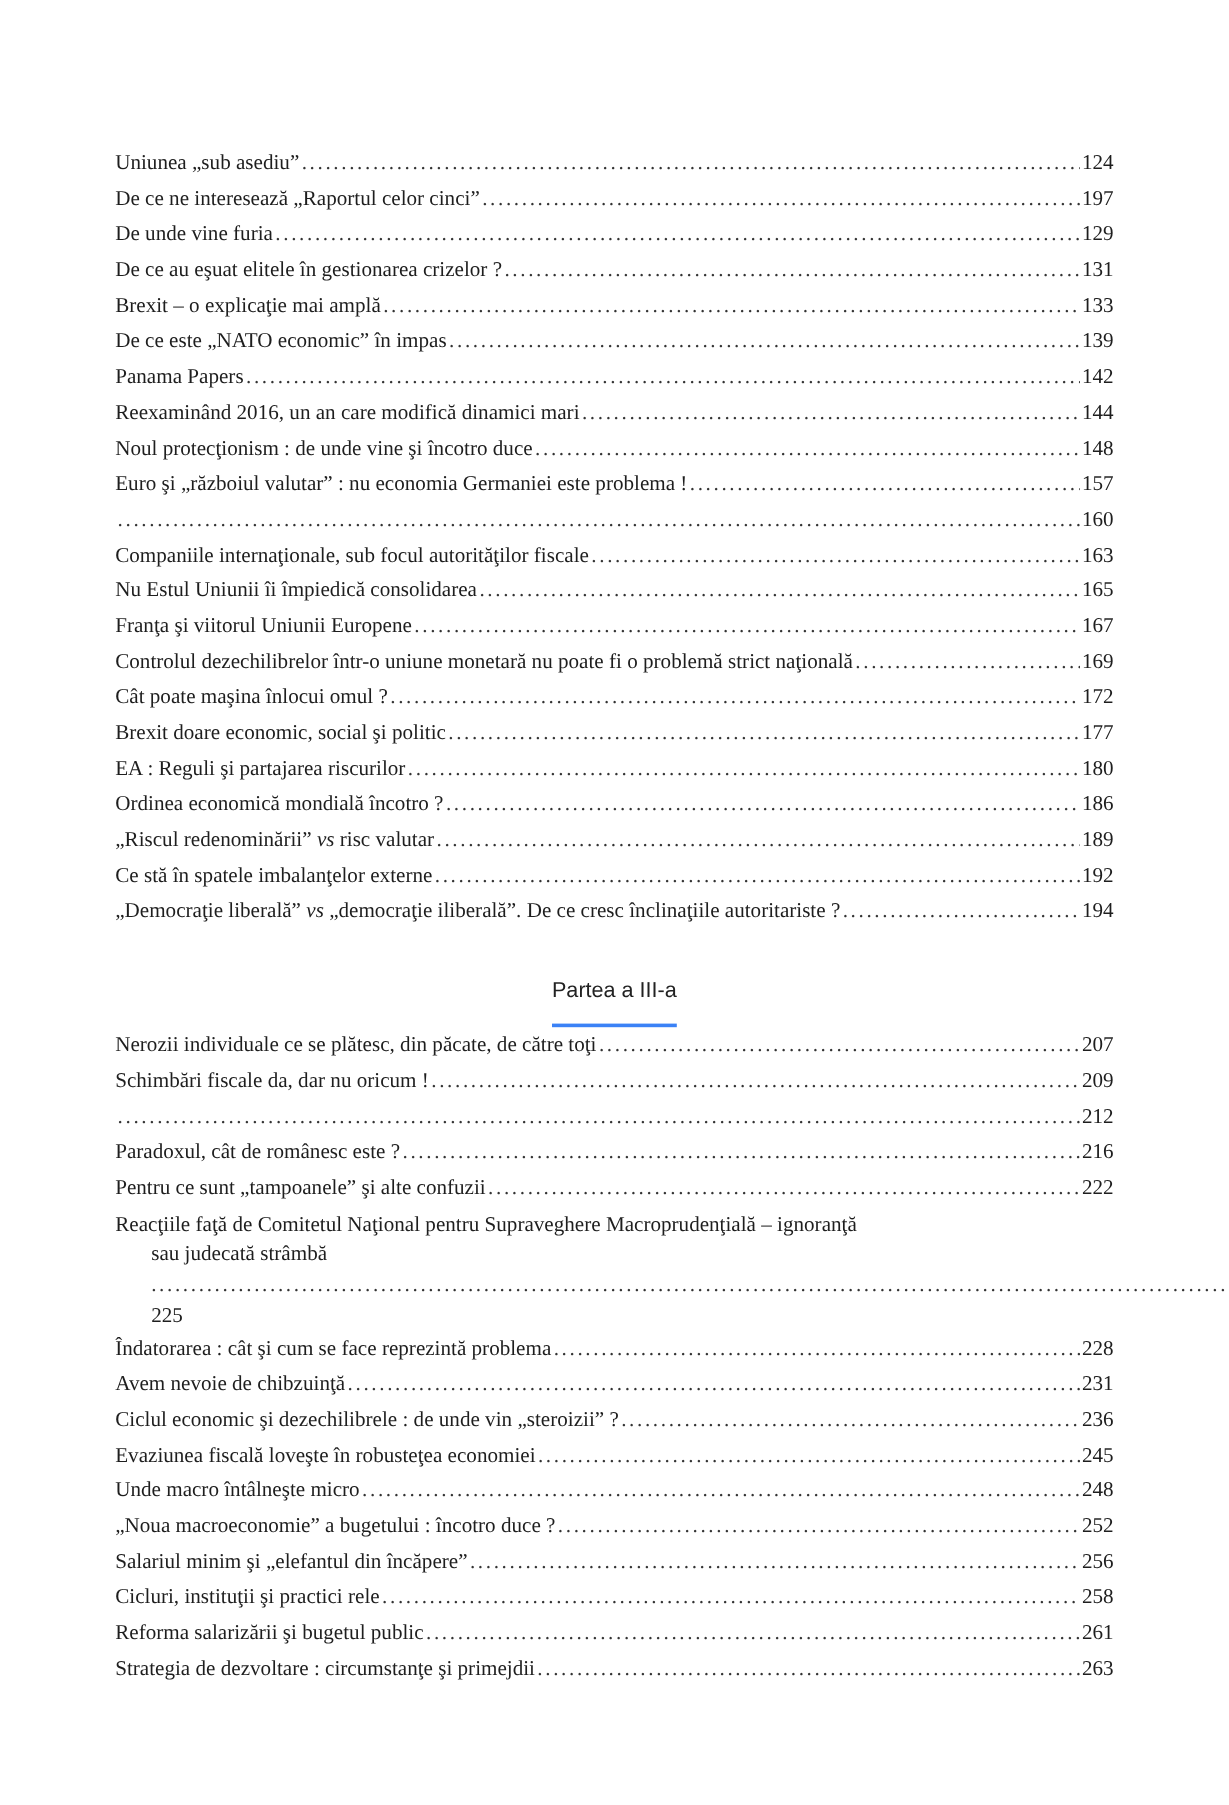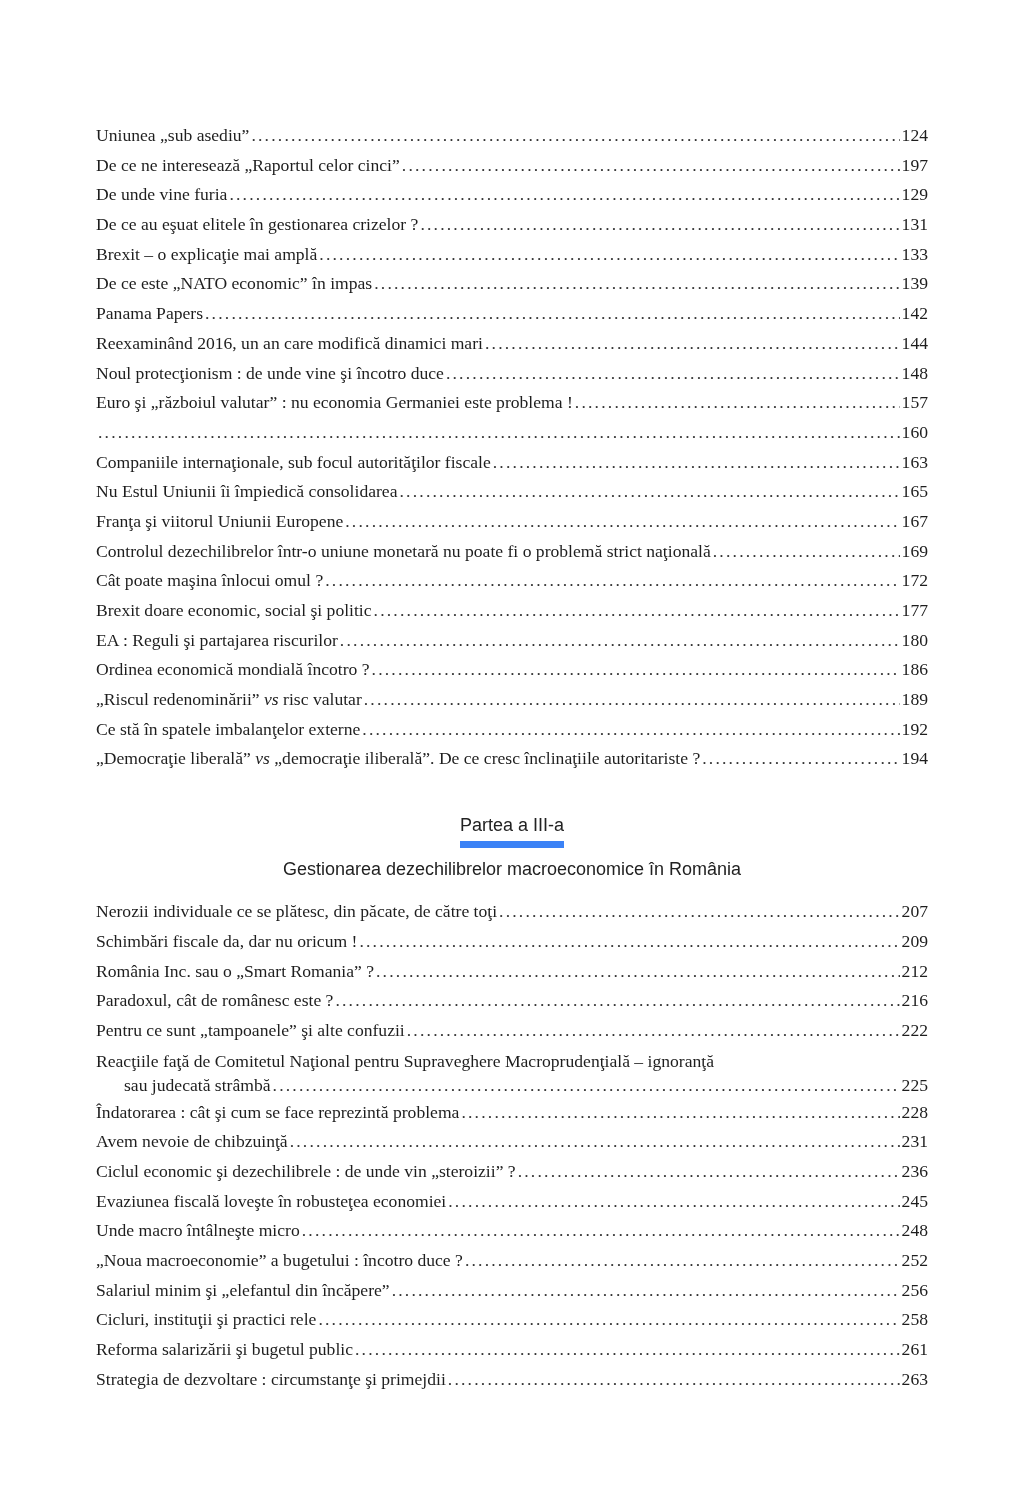--- a/index.html
+++ b/index.html
@@ -12,21 +12,21 @@
   .entry .title { flex: 0 0 auto; }
   .entry .leader { flex: 1 1 auto; overflow: hidden; margin: 0 2px; letter-spacing: 2.2px; color: #333; }
   .entry .leader::before { content: "................................................................................................................................................................................................................................................................."; }
   .entry .page-num { flex: 0 0 auto; text-align: right; }
   .entry .line1 { width: 100%; display: block; }
   .entry .line2 { display: flex; align-items: baseline; width: 100%; padding-left: 28px; box-sizing: border-box; }
   .entry .line2 .title { flex: 0 0 auto; }
   .entry .line2 .leader { flex: 1 1 auto; }
   em.vs { font-style: italic; }
   .part-heading { text-align: center; font-family: "Liberation Sans", "DejaVu Sans", sans-serif; color: #222; }
-  .part-label { display: inline-block; font-size: 18px; margin-top: 40px; padding-bottom: 5px; border-bottom: 7px solid #3b82f6; line-height: 22px; }
+  .part-label { display: inline-block; font-size: 18px; margin-top: 40px; padding-bottom: 17px; border-bottom: 3px solid #3b82f6; line-height: 22px; }
   .part-title { font-size: 18px; margin-top: 9px; margin-bottom: 16px; line-height: 24px; }
 </style>
 </head>
 <body>
 
 <div class="page">
 
   <ul class="toc-list">
     <li class="entry">
         <span class="title">Uniunea „sub asediu”</span>
@@ -134,52 +134,50 @@
       </li>
     <li class="entry">
         <span class="title"><span>„Democraţie liberală” </span><em class="vs">vs</em><span> „democraţie iliberală”. De ce cresc înclinaţiile autoritariste ?</span></span>
         <span class="leader"></span>
         <span class="page-num">194</span>
       </li>
   </ul>
 
   <div class="part-heading">
     <div class="part-label">Partea a III-a</div>
-    <div class="part-title">Gestionarea dezechilibrelor macroeconomice în România</div>
   </div>
 
   <ul class="toc-list">
     <li class="entry">
         <span class="title">Nerozii individuale ce se plătesc, din păcate, de către toţi</span>
         <span class="leader"></span>
         <span class="page-num">207</span>
       </li>
     <li class="entry">
         <span class="title">Schimbări fiscale da, dar nu oricum !</span>
         <span class="leader"></span>
         <span class="page-num">209</span>
       </li>
     <li class="entry">
-        <span class="title">România Inc. sau o „Smart Romania” ?</span>
         <span class="leader"></span>
         <span class="page-num">212</span>
       </li>
     <li class="entry">
         <span class="title">Paradoxul, cât de românesc este ?</span>
         <span class="leader"></span>
         <span class="page-num">216</span>
       </li>
     <li class="entry">
         <span class="title">Pentru ce sunt „tampoanele” şi alte confuzii</span>
         <span class="leader"></span>
         <span class="page-num">222</span>
       </li>
     <li class="entry two-line" style="line-height:22px;">
       <span class="line1" style="padding-top:4px;">Reacţiile faţă de Comitetul Naţional pentru Supraveghere Macroprudenţială – ignoranţă</span>
-      <span class="line2" style="line-height:26px;">
+      <span class="line2" style="line-height:26px;flex-direction:column;">
           <span class="title">sau judecată strâmbă</span>
           <span class="leader"></span>
           <span class="page-num">225</span>
         </span>
     </li>
     <li class="entry">
         <span class="title">Îndatorarea : cât şi cum se face reprezintă problema</span>
         <span class="leader"></span>
         <span class="page-num">228</span>
       </li>

